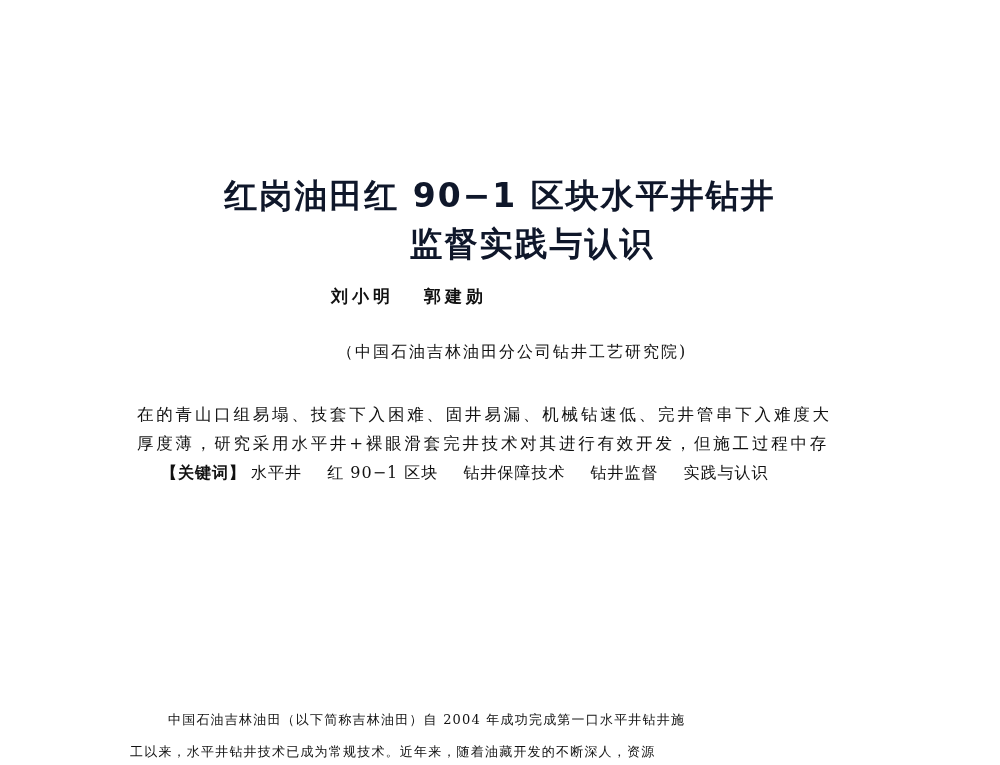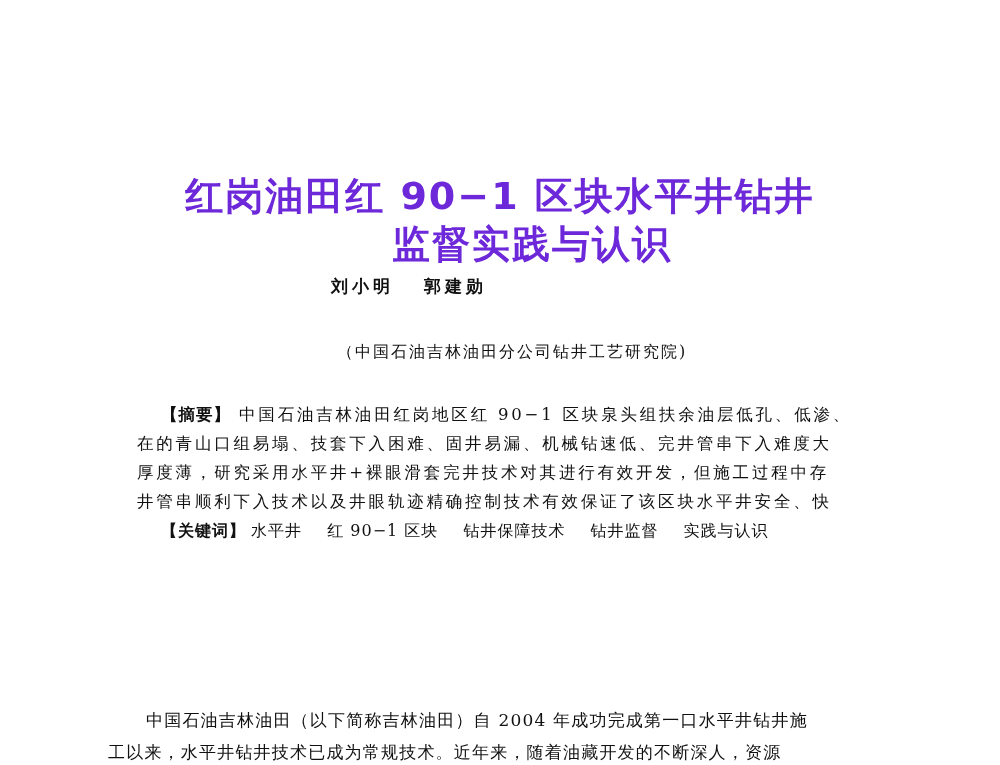--- a/index.html
+++ b/index.html
@@ -4,66 +4,64 @@
 <style>
   html, body { margin: 0; padding: 0; background: #ffffff; }
   body {
     width: 1000px; height: 765px; position: relative; overflow: hidden;
     color: #111111;
     font-family: "DejaVu Serif", "Liberation Serif", serif;
   }
   .title {
     position: absolute; left: 0; width: 1000px; text-align: center;
     font-family: "DejaVu Sans", "Liberation Sans", sans-serif;
-    font-weight: bold; font-size: 38px; letter-spacing: 2px; color: #6d28d9;
+    font-weight: bold; font-size: 33px; letter-spacing: 2px; color: #0f172a;
     line-height: 40px; margin: 0;
   }
   .title.l1 { top: 176px; }
   .title.l2 { top: 224px; padding-left: 32px; }
   .authors {
-    position: absolute; left: 0; width: 818px; top: 274px; text-align: center;
+    position: absolute; left: 0; width: 818px; top: 284px; text-align: center;
     font-size: 17px; font-weight: bold; letter-spacing: 4px; line-height: 24px;
   }
   .authors span + span { margin-left: 30px; }
   .affil {
     position: absolute; left: 12px; width: 1000px; top: 340px; text-align: center;
     font-size: 16px; letter-spacing: 2px; line-height: 24px;
   }
   .abstract { position: absolute; left: 137px; top: 400px; width: 720px; }
   .abs-line {
     font-size: 16.5px; letter-spacing: 2.8px; line-height: 29px; height: 29px;
     white-space: nowrap;
   }
   .abs-line.first, .kw-line { padding-left: 24px; }
   .label { font-family: "DejaVu Sans", "Liberation Sans", sans-serif; font-weight: bold; letter-spacing: 1px; }
   .kw-line { font-size: 16px; line-height: 29px; height: 29px; white-space: nowrap; }
   .kw { margin-right: 20px; letter-spacing: 1px; }
   .body-text { position: absolute; left: 108px; top: 704px; width: 790px; }
   .body-line {
-    font-size: 17px; line-height: 32px; height: 32px; white-space: nowrap; letter-spacing: 1.2px;
+    font-size: 13px; line-height: 32px; height: 32px; white-space: nowrap; letter-spacing: 1.2px; margin-left: 22px;
   }
   .body-line.indent { padding-left: 38px; }
 </style>
 </head>
 <body>
 
 <h1 class="title l1">红岗油田红 90−1 区块水平井钻井</h1>
 <h1 class="title l2">监督实践与认识</h1>
 
 <div class="authors">
   <span>刘小明</span><span>郭建勋</span>
 </div>
 
 <div class="affil">（中国石油吉林油田分公司钻井工艺研究院)</div>
 
 <div class="abstract">
-  <div class="abs-line first"><span class="label">【摘要】</span><span> 中国石油吉林油田红岗地区红 90−1 区块泉头组扶余油层低孔、低渗、</span></div>
   <div class="abs-line">在的青山口组易塌、技套下入困难、固井易漏、机械钻速低、完井管串下入难度大</div>
   <div class="abs-line">厚度薄，研究采用水平井+裸眼滑套完井技术对其进行有效开发，但施工过程中存</div>
-  <div class="abs-line">井管串顺利下入技术以及井眼轨迹精确控制技术有效保证了该区块水平井安全、快</div>
   <div class="kw-line">
     <span class="label">【关键词】</span>
     <span class="kw">水平井</span>
     <span class="kw">红 90−1 区块</span>
     <span class="kw">钻井保障技术</span>
     <span class="kw">钻井监督</span>
     <span class="kw">实践与认识</span>
   </div>
 </div>
 

